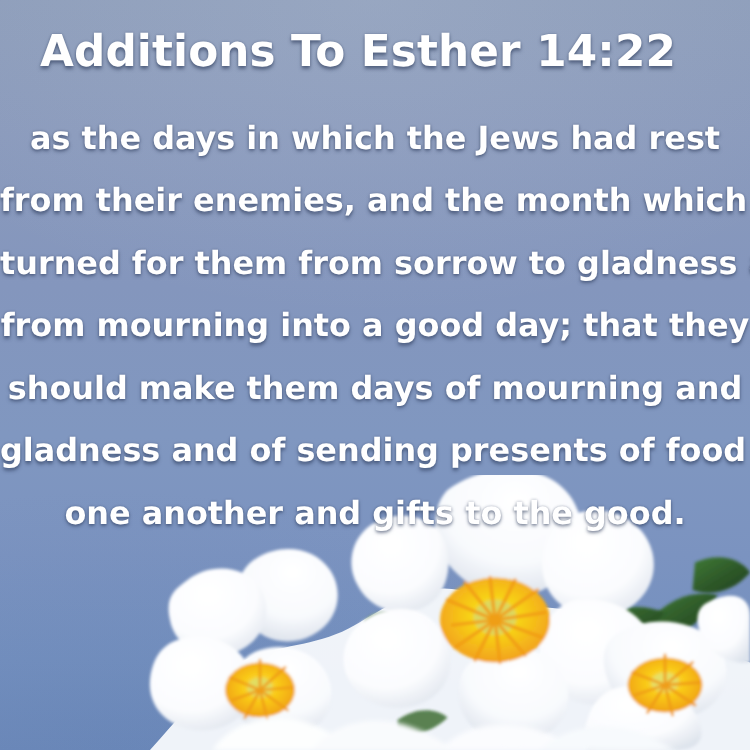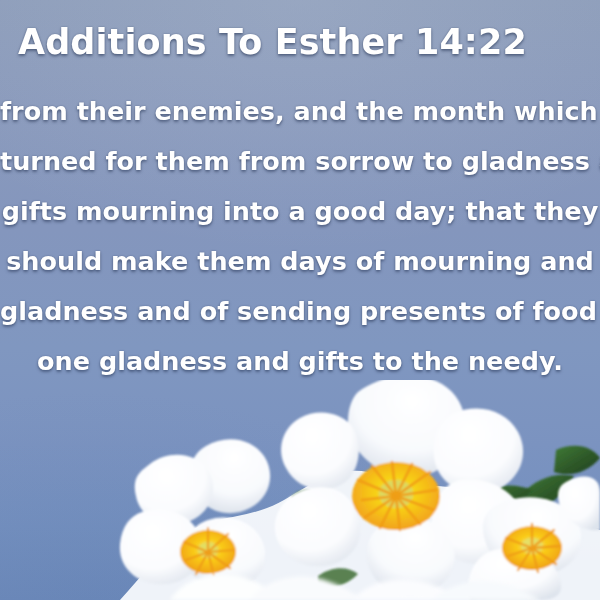--- a/index.html
+++ b/index.html
@@ -40,21 +40,21 @@
   #verse-text-block {
     position: absolute;
     left: 0;
     top: 0;
     width: 600px;
     z-index: 6;
   }
 
   #verse-title {
     margin: 0;
-    padding: 22px 0 0 18px;
+    padding: 22px 0 0 32px;
     color: #ffffff;
     font-size: 35px;
     font-weight: bold;
     line-height: 40px;
     letter-spacing: 0.1px;
     white-space: nowrap;
     text-shadow:
       0 2px 3px rgba(40,55,85,0.55),
       0 0 2px rgba(40,55,85,0.35);
   }
@@ -273,22 +273,23 @@
                  C 534 216, 540 220, 540 220 Z" fill="#f7fafd"></path>
       </g>
 
     </svg>
   </div>
 
   <div id="verse-text-block">
     <h1 id="verse-title">Additions To Esther 14:22</h1>
 
     <ul id="verse-body">
+      <li>as the days in which the Jews had rest</li>
       <li>from their enemies, and the month which was</li>
       <li>turned for them from sorrow to gladness and</li>
-      <li>gifts mourning into a good day; that they</li>
+      <li>from mourning into a good day; that they</li>
       <li>should make them days of mourning and</li>
       <li>gladness and of sending presents of food to</li>
-      <li>one gladness and gifts to the needy.</li>
+      <li>one another and gifts to the good.</li>
     </ul>
   </div>
 
 </div>
 
 </body></html>

